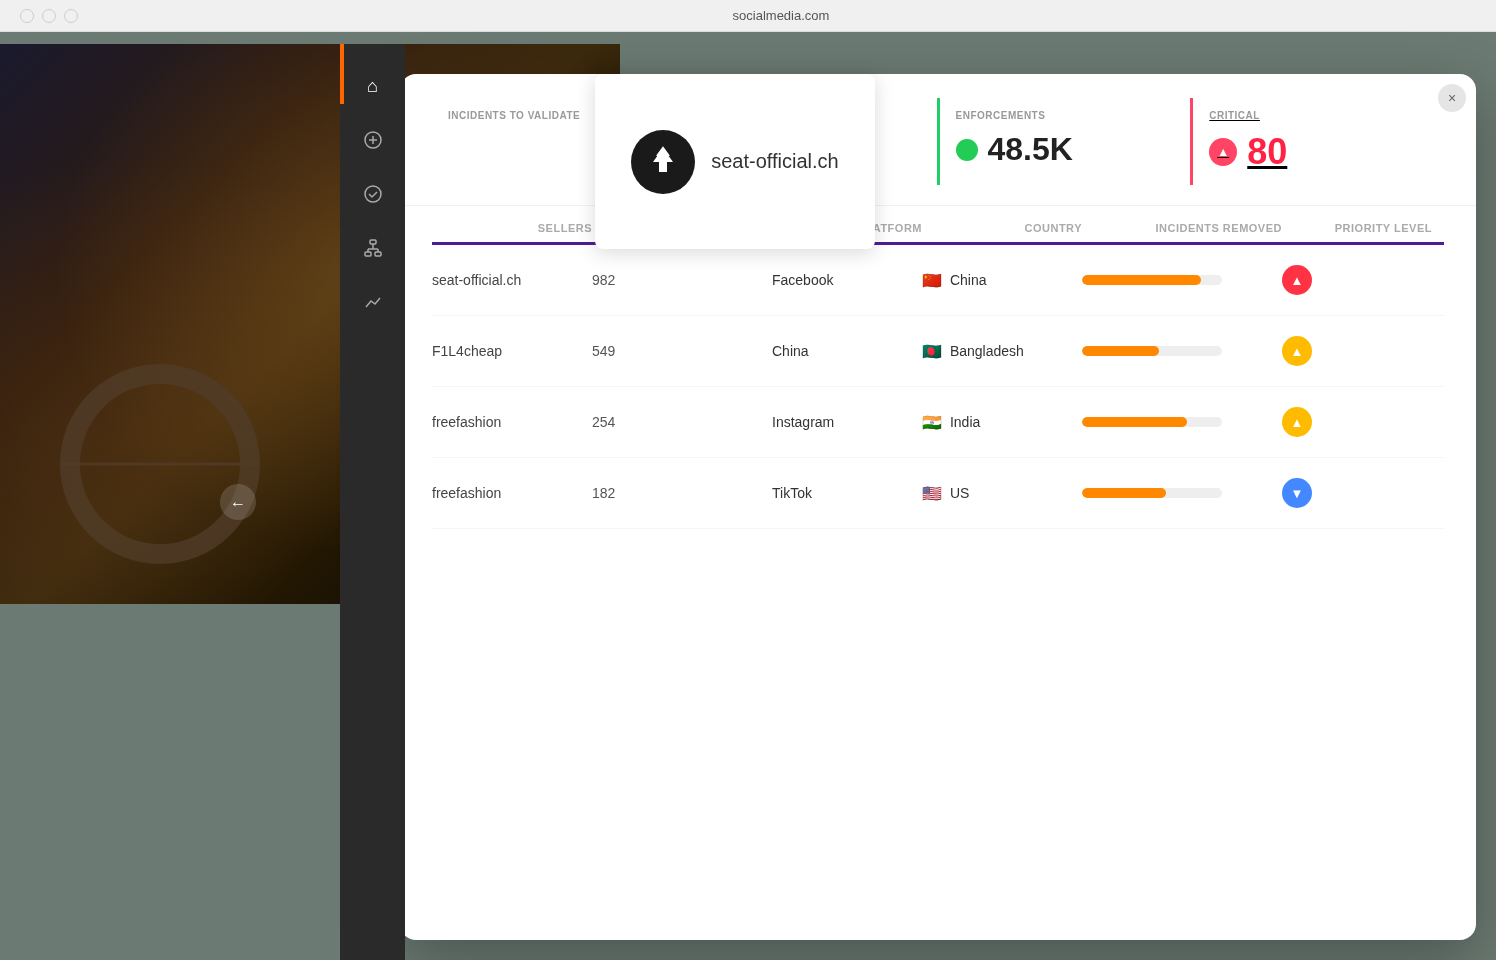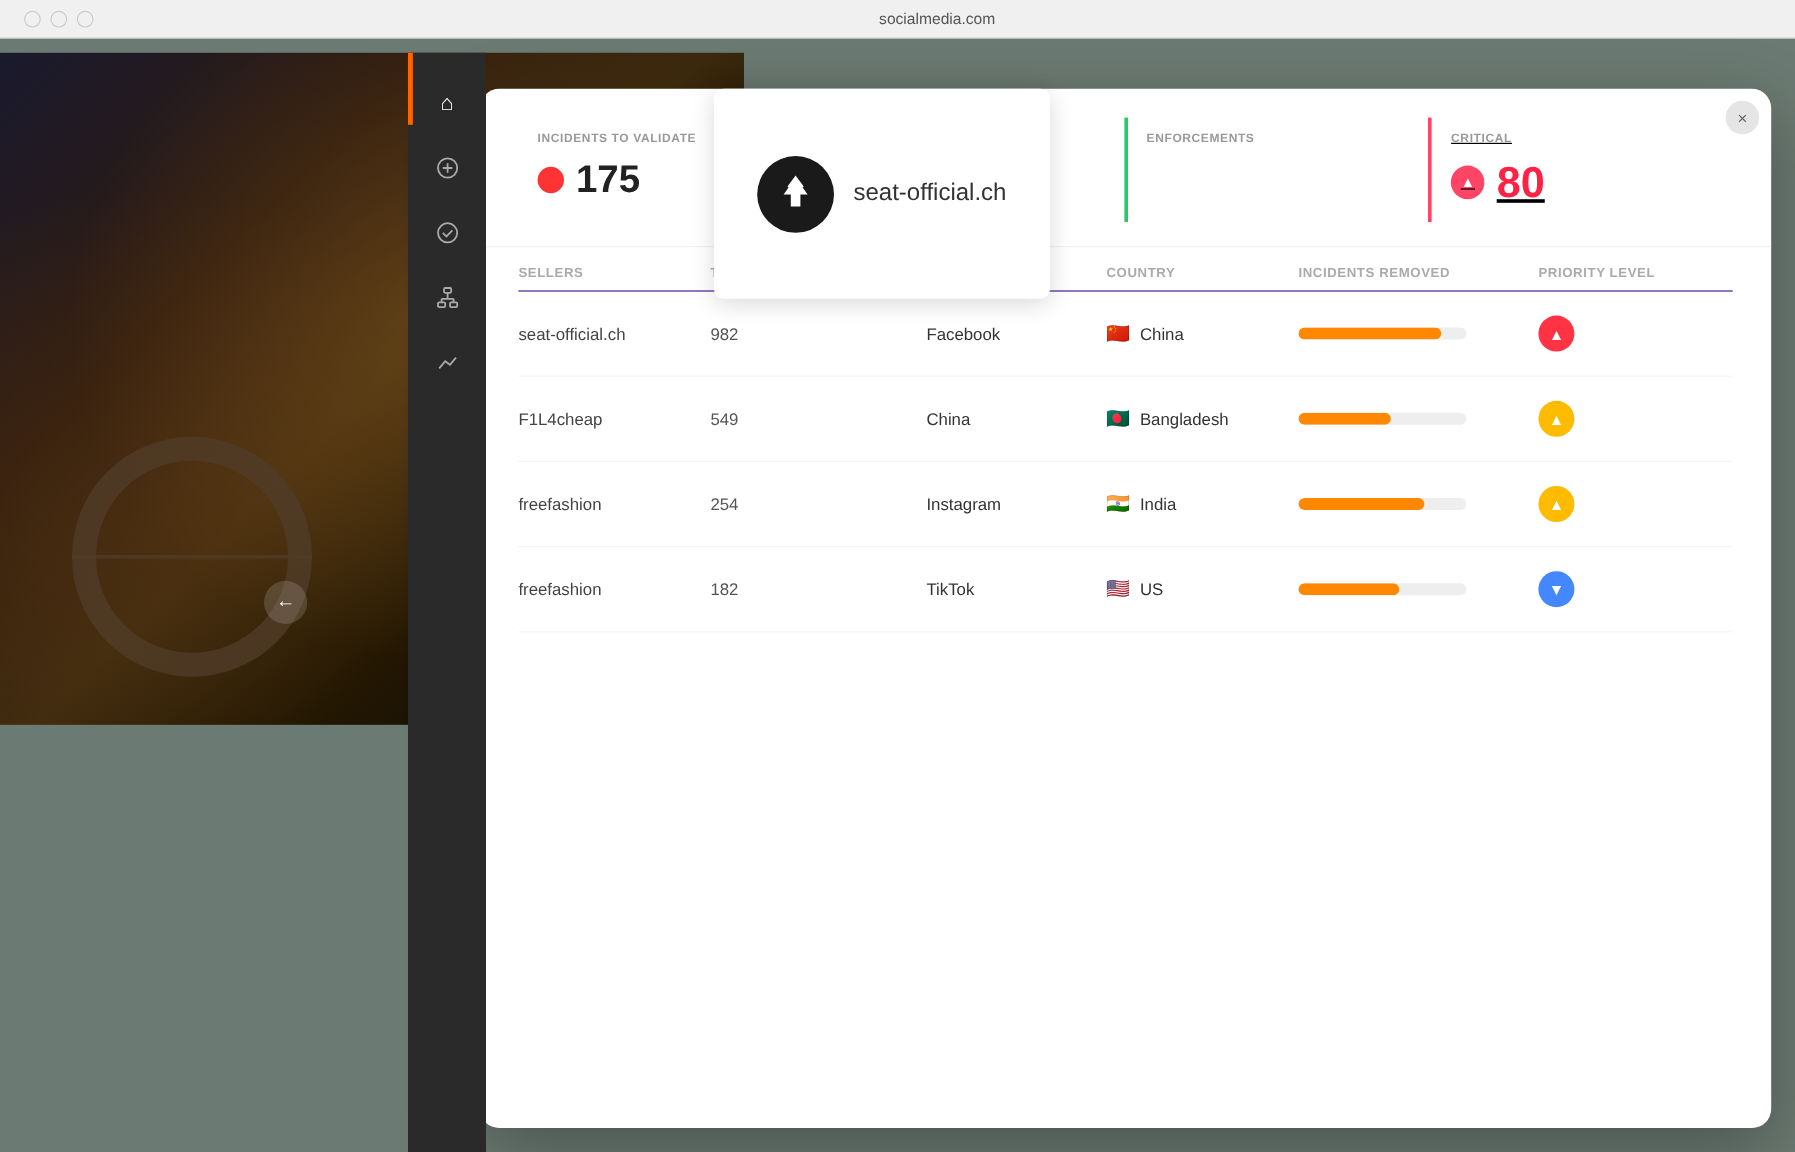--- a/index.html
+++ b/index.html
@@ -262,21 +262,22 @@
     .stat-number.critical { color: #ff2244; font-size: 36px; }
 
     
     .table-section {
       padding: 0 32px;
     }
     .table-header {
       display: grid;
       grid-template-columns: 160px 180px 150px 160px 200px 150px;
       padding: 16px 0 8px;
-      border-bottom: 1px solid #4c1d95;
+      border-bottom: 3px solid #4c1d95;
+      text-align: right;
     }
     .table-col-header {
       font-size: 11px;
       color: #aaa;
       font-weight: 600;
       letter-spacing: 0.5px;
       text-transform: uppercase;
     }
     .table-row-item {
       display: grid;
@@ -404,36 +405,36 @@
   </div>
 
   <div class="close-btn">×</div>
 
   <div class="dashboard-panel">
 
     <div class="stats-row">
 
       <div class="stat-card red-border">
         <div class="stat-label">INCIDENTS TO VALIDATE</div>
-        <div class="stat-value-row">
-          <div class="stat-dot red"></div>
-          <div class="stat-number">175</div>
-        </div>
       </div>
 
       <div class="stat-card orange-border">
         <div class="stat-label">ALERTS AND INFRINGEMENTS</div>
         <div class="stat-value-row">
           <div class="stat-dot orange"></div>
           <div class="stat-number">314K</div>
         </div>
       </div>
 
       <div class="stat-card green-border">
         <div class="stat-label">ENFORCEMENTS</div>
+        <div class="stat-value-row">
+          <div class="stat-dot green"></div>
+          <div class="stat-number">48.5K</div>
+        </div>
       </div>
 
       <div class="stat-card pink-border">
         <div class="stat-label">CRITICAL</div>
         <div class="stat-value-row">
           <div class="stat-arrow-icon">▲</div>
           <div class="stat-number critical">80</div>
         </div>
       </div>
 

